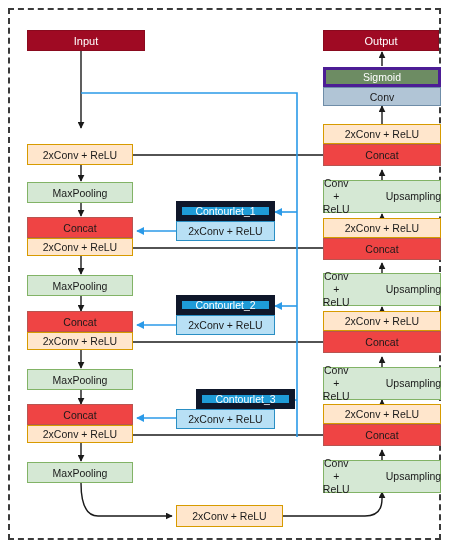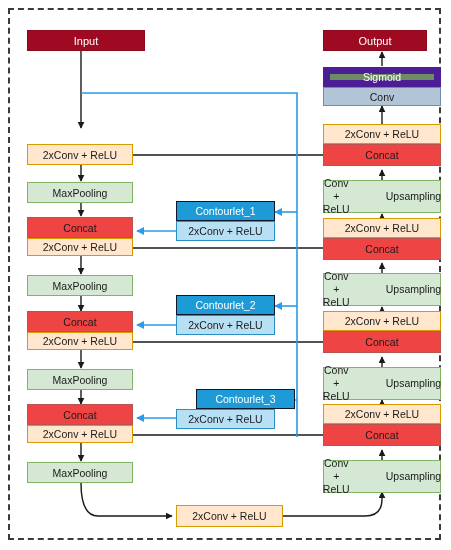--- a/index.html
+++ b/index.html
@@ -8,26 +8,26 @@
   #canvas{position:relative;width:451px;height:550px;background:#fff;}
   #frame{position:absolute;left:8px;top:8px;width:433px;height:532px;
          border:2px dashed #3b3b3b;box-sizing:border-box;}
   svg#wires{position:absolute;left:0;top:0;width:451px;height:550px;
             pointer-events:none;}
   .node{position:absolute;box-sizing:border-box;display:flex;
         align-items:center;justify-content:center;text-align:center;
         font-size:10.5px;line-height:12px;color:#1a1a1a;z-index:3;}
   .n-input,.n-output{background:#9f0a23;border:1px solid #8a0a1e;color:#ffffff;
         font-size:11px;}
-  .n-sigmoid{background:#6d8c63;border:7px solid #4c1d95;color:#ffffff;}
+  .n-sigmoid{background:#6d8c63;border:3px solid #4c1d95;color:#ffffff;}
   .n-conv{background:#b1c5d6;border:1px solid #6f8da8;color:#1a1a1a;}
   .n-orange{background:#ffe6cc;border:1px solid #d79b00;}
   .n-green{background:#d5e8d4;border:1px solid #82b366;}
   .n-pink{background:#ef4444;border:1px solid #b85450;}
-  .n-ct-head{background:#1e9bd7;border:1px solid #0f172a;color:#ffffff;}
+  .n-ct-head{background:#1e9bd7;border:6px solid #0f172a;color:#ffffff;}
   .n-ct-body{background:#b8e0f5;border:1px solid #2a8fc4;color:#1a1a1a;}
   .two-line{flex-direction:row;line-height:13px;gap:36px;}
 </style>
 </head>
 <body>
 
 <div id="canvas">
   <div id="frame"></div>
 
   <svg id="wires">
@@ -101,21 +101,21 @@
 
   <div class="node n-ct-head" style="left:176px;top:201px;width:99px;height:20px;">Contourlet_1</div>
   <div class="node n-ct-body" style="left:176px;top:221px;width:99px;height:20px;">2xConv + ReLU</div>
 
   <div class="node n-ct-head" style="left:176px;top:295px;width:99px;height:20px;text-align:center;">Contourlet_2</div>
   <div class="node n-ct-body" style="left:176px;top:315px;width:99px;height:20px;">2xConv + ReLU</div>
 
   <div class="node n-ct-head" style="left:176px;top:389px;width:99px;height:20px;margin-left:20px;">Contourlet_3</div>
   <div class="node n-ct-body" style="left:176px;top:409px;width:99px;height:20px;">2xConv + ReLU</div>
 
-  <div class="node n-output" style="left:323px;top:30px;width:104px;height:21px;">Output</div>
+  <div class="node n-output" style="left:323px;top:30px;width:116px;height:21px;">Output</div>
   <div class="node n-sigmoid" style="left:323px;top:67px;width:118px;height:20px;">Sigmoid</div>
   <div class="node n-conv" style="left:323px;top:87px;width:118px;height:19px;">Conv</div>
 
   <div class="node n-orange" style="left:323px;top:124px;width:118px;height:20px;">2xConv + ReLU</div>
   <div class="node n-pink" style="left:323px;top:144px;width:118px;height:22px;">Concat</div>
   <div class="node n-green two-line" style="left:323px;top:180px;width:118px;height:33px;">
     <span>Conv + ReLU</span>
     <span>Upsampling</span>
   </div>
 

